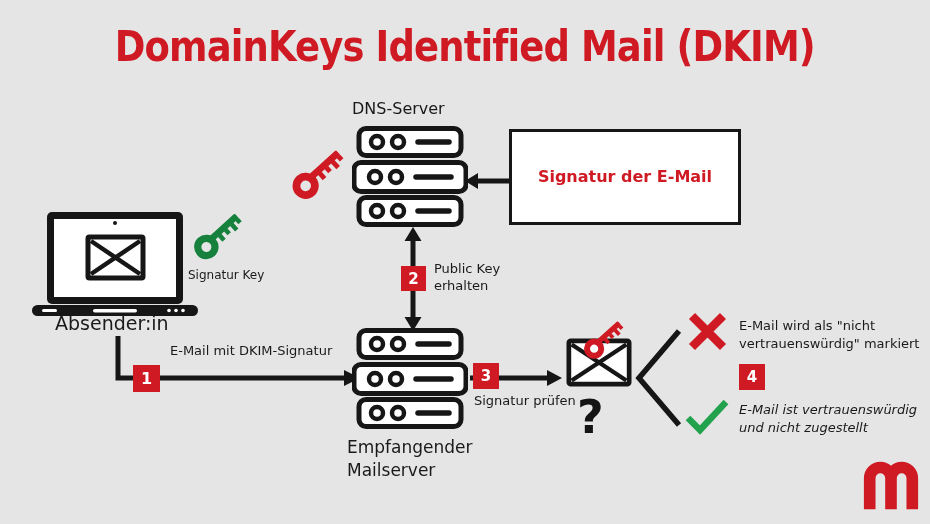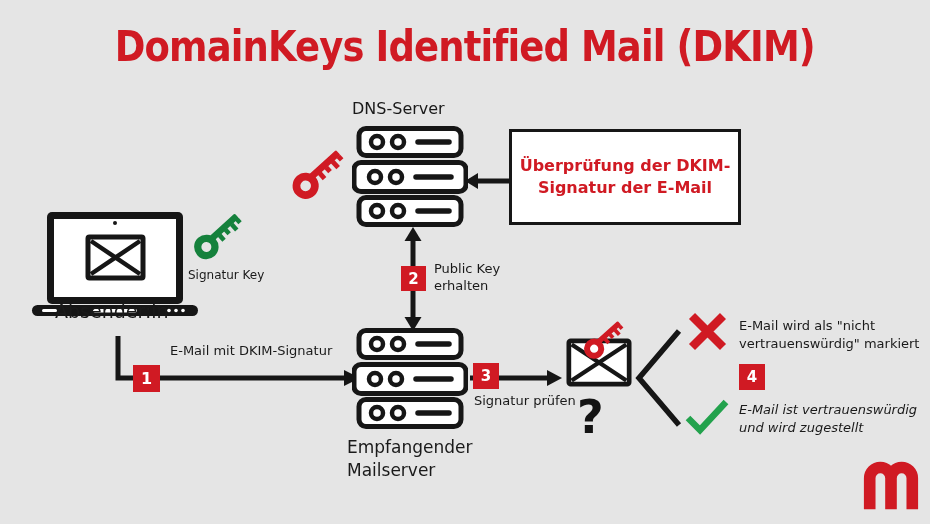--- a/index.html
+++ b/index.html
@@ -18,21 +18,21 @@
   #arrow2{left:397px;top:226px;}
   #sq1,#sq2,#sq3,#sq4{background:#d01a23;color:#fff;font-weight:700;display:flex;align-items:center;justify-content:center;}
   #sq1{left:133px;top:365px;width:27px;height:27px;font-size:16px;}
   #sq2{left:401px;top:266px;width:25px;height:25px;font-size:15px;}
   #sq3{left:473px;top:363px;width:26px;height:26px;font-size:15px;}
   #sq4{left:739px;top:364px;width:26px;height:26px;font-size:15px;}
   #step2-label{left:434px;top:261px;font-size:13px;line-height:1.3;}
   #laptop{left:30px;top:210px;}
   #green-key{left:189px;top:217px;transform:rotate(-42deg);transform-origin:center;}
   #private-key-label{left:188px;top:268px;font-size:12px;}
-  #sender-label{left:55px;top:300px;width:140px;font-size:19px;}
+  #sender-label{left:55px;top:312px;width:140px;font-size:19px;}
   #arrow1{left:110px;top:336px;}
   #step1-label{left:170px;top:343px;font-size:13px;}
   #mail-icon{left:352px;top:328px;}
   #mail-label{left:347px;top:436px;width:130px;font-size:17px;line-height:1.35;}
   #arrow3{left:468px;top:366px;}
   #step3-label{left:474px;top:393px;font-size:13px;}
   #envelope2{left:566px;top:338px;}
   #envelope2-key{left:580px;top:324px;transform:rotate(-42deg);transform-origin:center;}
   #qmark{left:577px;top:390px;width:44px;font-size:46px;font-weight:700;color:#141414;}
   #fork{left:631px;top:327px;}
@@ -75,21 +75,20 @@
       <rect x="21" y="14.5" width="41" height="7" rx="1.5" fill="#d01a23"></rect>
       <rect x="31" y="21" width="5" height="7.5" fill="#d01a23"></rect>
       <rect x="40" y="21" width="5" height="6" fill="#d01a23"></rect>
       <rect x="49" y="21" width="5" height="8.5" fill="#d01a23"></rect>
       <rect x="57" y="21" width="5" height="5" fill="#d01a23"></rect>
     </svg>
   </div>
 
   <div id="info-box" class="abs">
     <div class="txt">
-      <div>Überprüfung der DKIM-</div>
       <div>Signatur der E-Mail</div>
     </div>
   </div>
   <div id="arrow-info" class="abs">
     <svg width="48" height="24" viewBox="0 0 48 24">
       <line x1="46" y1="12" x2="13" y2="12" stroke="#161616" stroke-width="5"></line>
       <polygon points="14,4 14,20 1,12" fill="#161616"></polygon>
     </svg>
   </div>
 
@@ -218,21 +217,21 @@
       <span>4</span>
     </div>
 
   <div id="check" class="abs">
     <svg width="47" height="38" viewBox="0 0 47 38">
       <polyline points="5,21 17,33 43,5" fill="none" stroke="#23a24d" stroke-width="6.5"></polyline>
     </svg>
   </div>
   <div id="accept-text" class="abs">
     <div>E-Mail ist vertrauenswürdig</div>
-    <div>und wird zugestellt</div>
+    <div>und nicht zugestellt</div>
   </div>
 
   <div id="logo" class="abs">
     <svg width="60" height="52" viewBox="0 0 62 52">
       <path d="M9,52 V20 A11,11 0 0 1 31,20 V52 M31,20 A11,11 0 0 1 53,20 V52" fill="none" stroke="#d01a23" stroke-width="12"></path>
     </svg>
   </div>
 
 </div>
 

